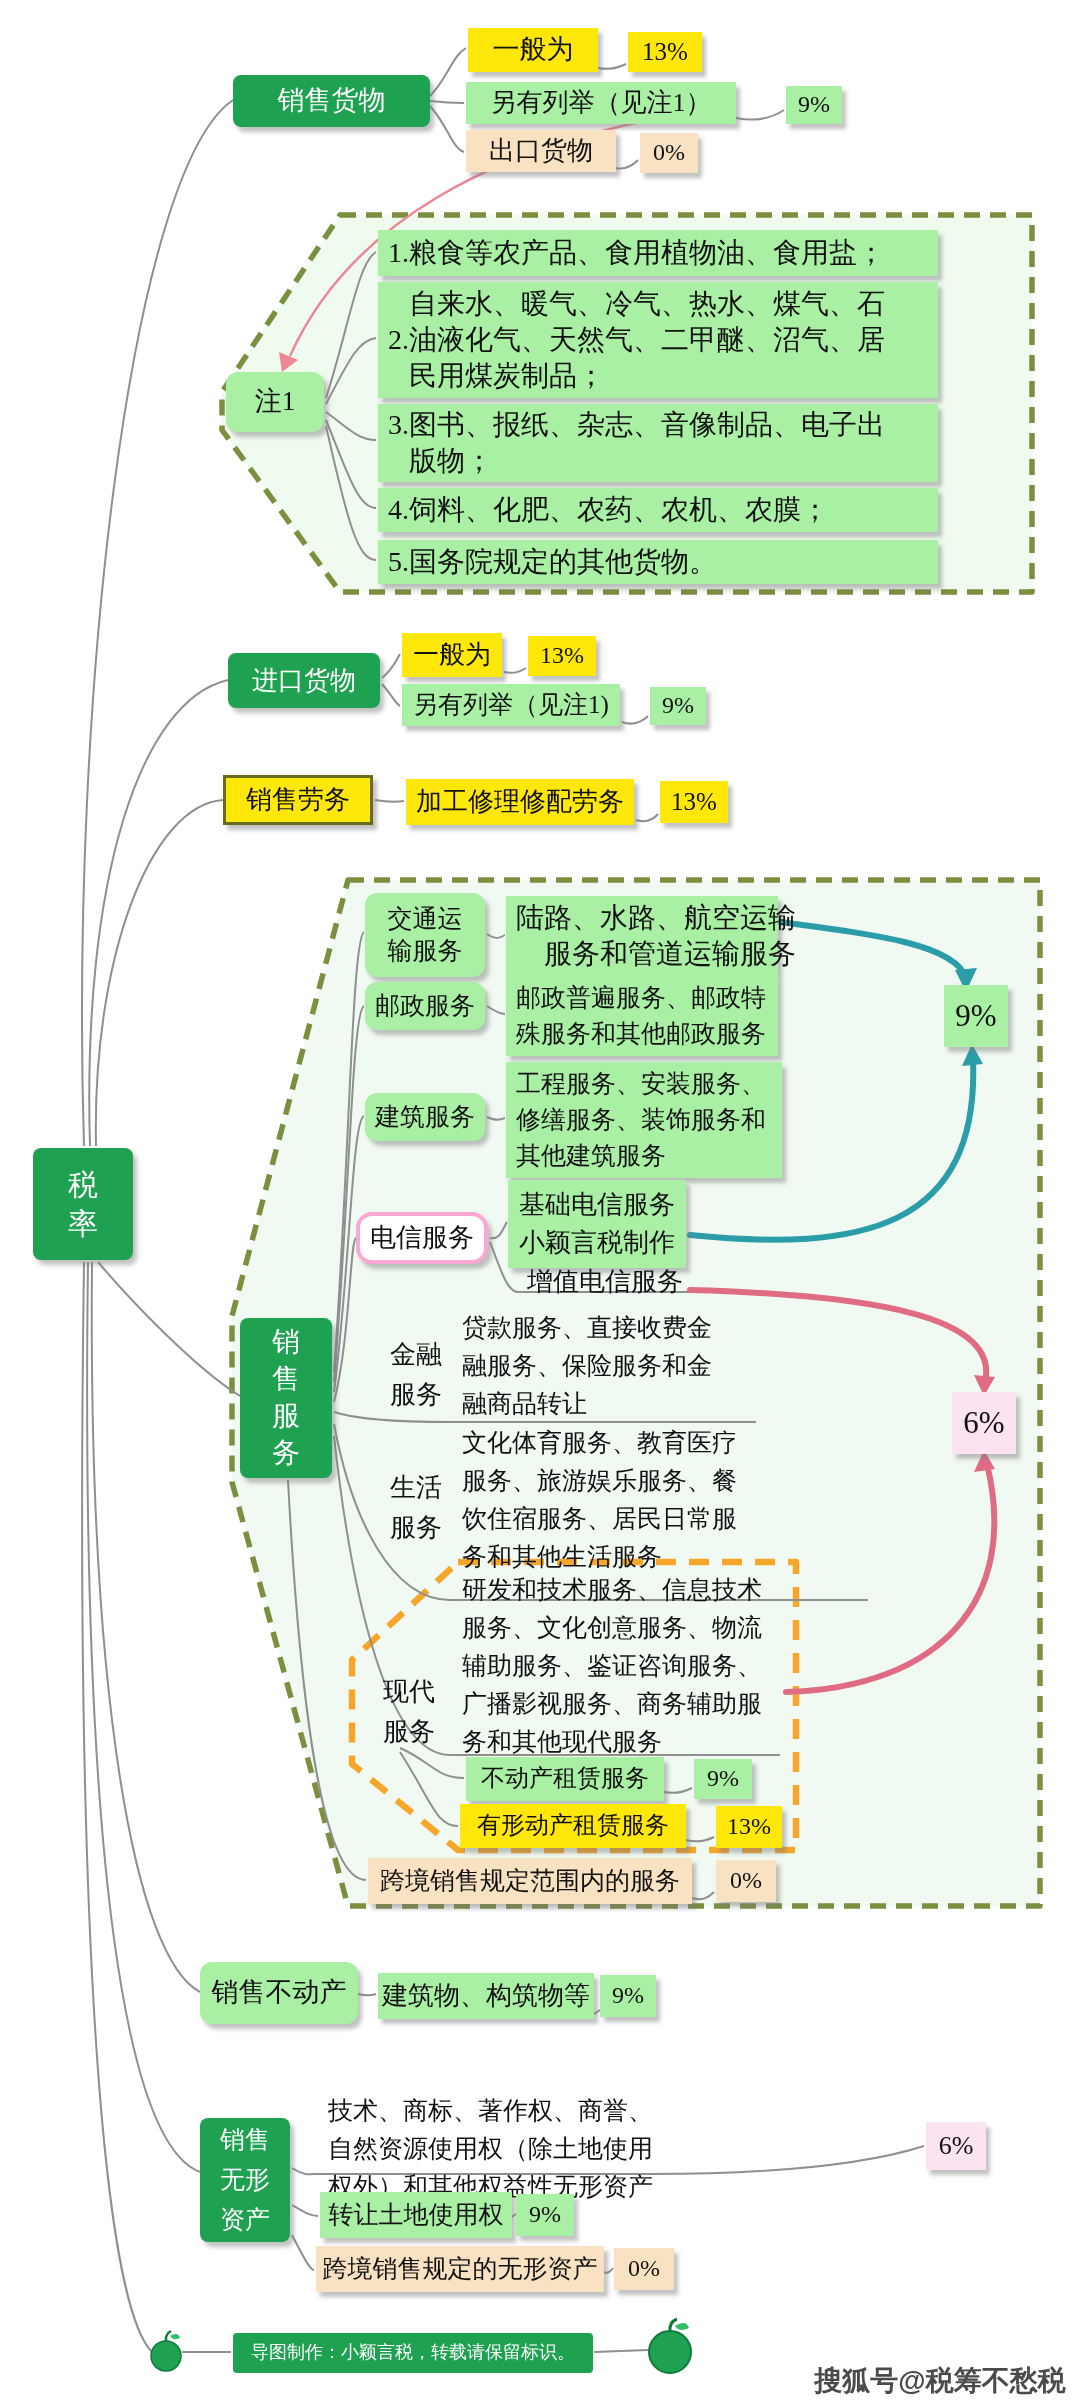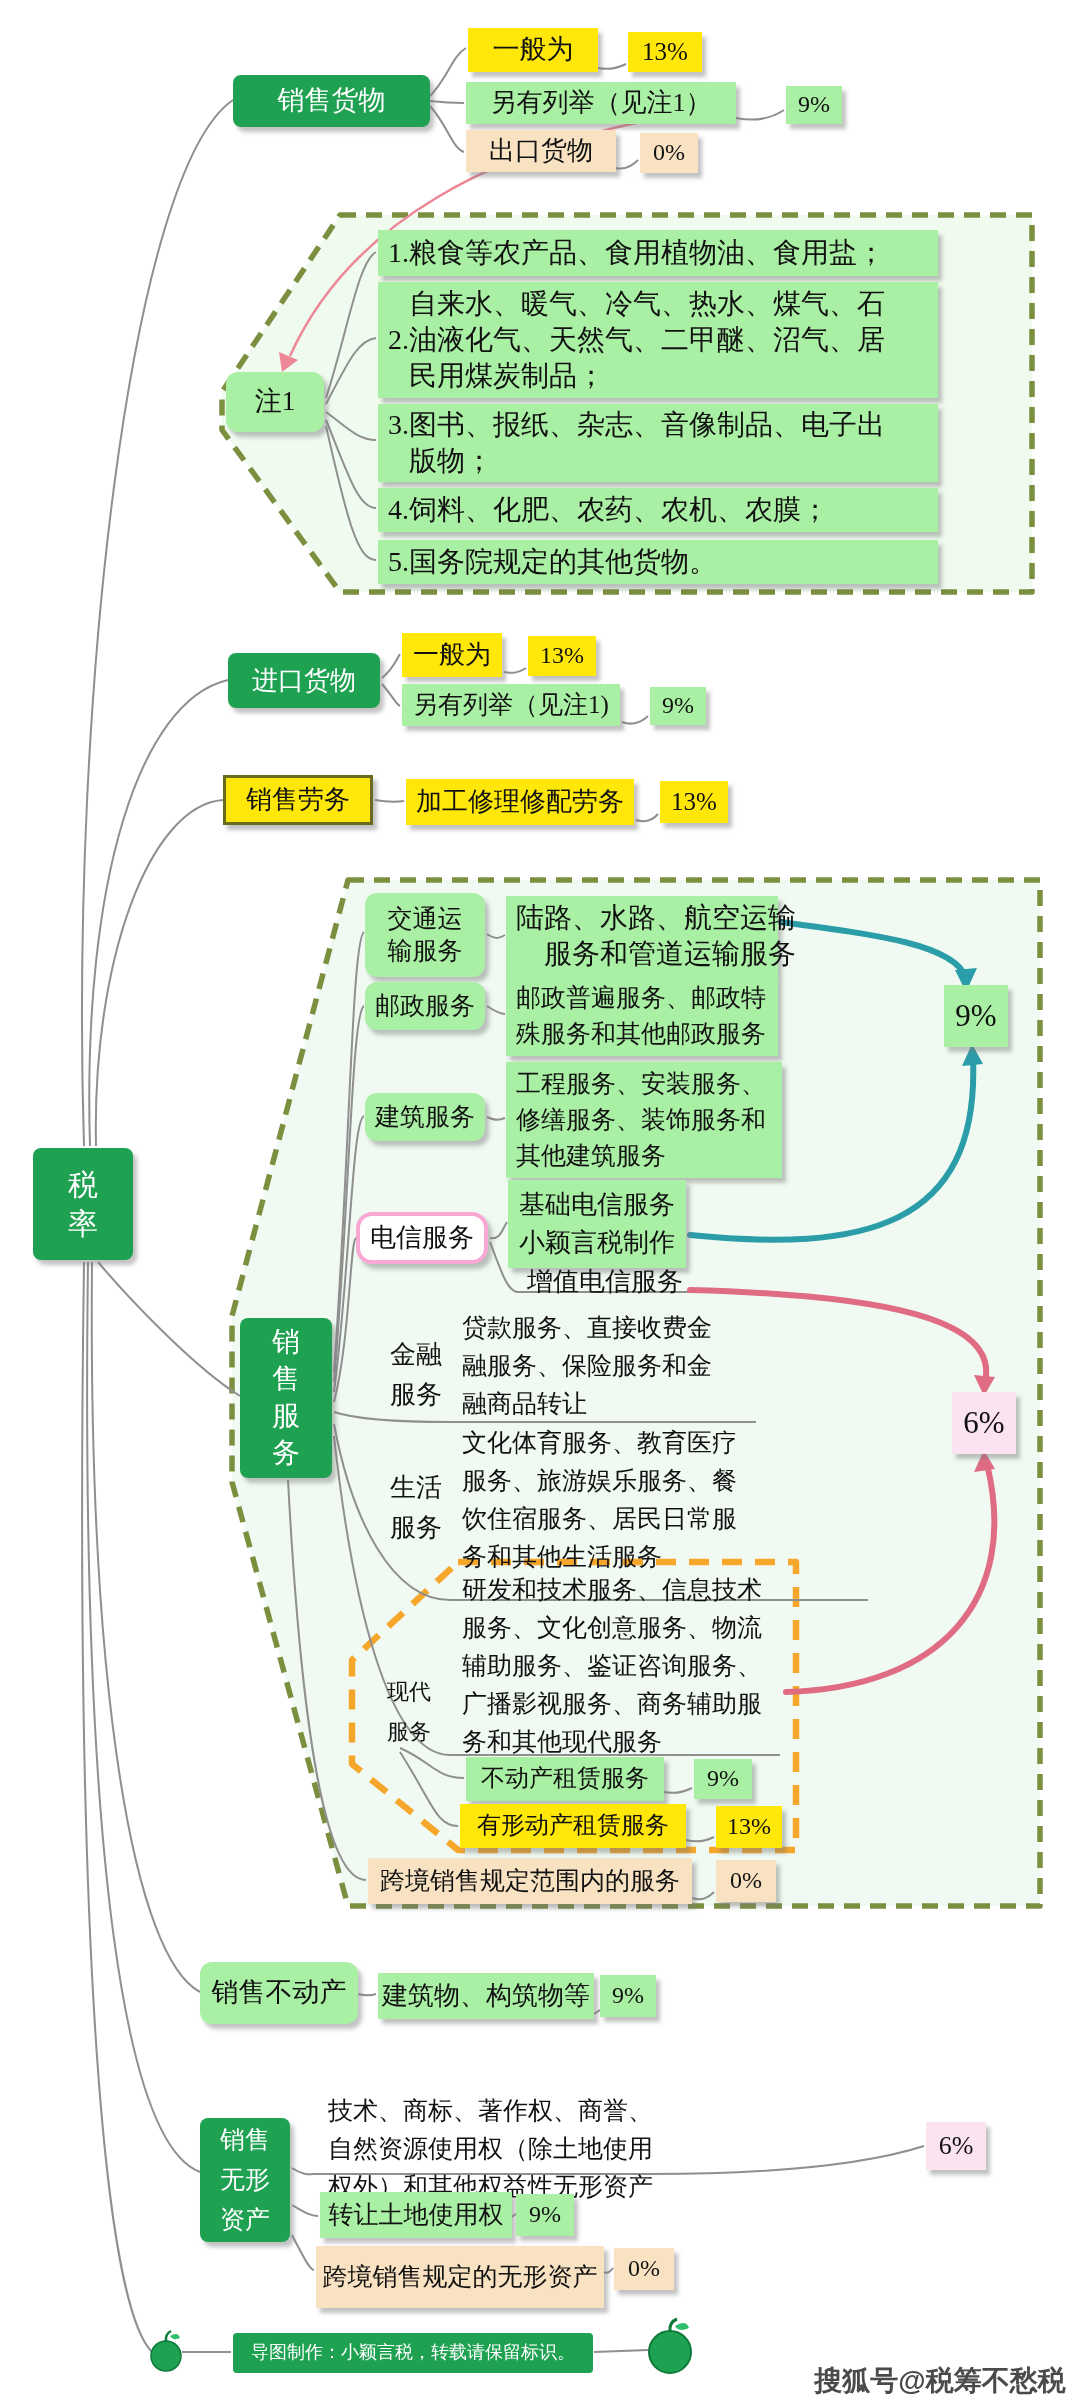--- a/index.html
+++ b/index.html
@@ -179,21 +179,21 @@
 服务</div>
   <div class="node plain left" style="left:452px;top:1308px;width:290px;height:116px;font-size:25px;line-height:38px;">贷款服务、直接收费金
 融服务、保险服务和金
 融商品转让</div>
   <div class="node plain" style="left:380px;top:1468px;width:72px;height:80px;font-size:26px;line-height:40px;">生活
 服务</div>
   <div class="node plain left" style="left:452px;top:1422px;width:310px;height:156px;font-size:25px;line-height:38px;">文化体育服务、教育医疗
 服务、旅游娱乐服务、餐
 饮住宿服务、居民日常服
 务和其他生活服务</div>
-  <div class="node plain" style="left:373px;top:1672px;width:72px;height:80px;font-size:22px;line-height:40px;text-align:center;">现代
+  <div class="node plain" style="left:373px;top:1672px;width:72px;height:80px;font-size:26px;line-height:40px;text-align:center;">现代
 服务</div>
   <div class="node plain left" style="left:452px;top:1568px;width:320px;height:195px;font-size:25px;line-height:38px;">研发和技术服务、信息技术
 服务、文化创意服务、物流
 辅助服务、鉴证咨询服务、
 广播影视服务、商务辅助服
 务和其他现代服务</div>
 
   <div class="node green-light shadow" style="left:466px;top:1757px;width:198px;height:44px;font-size:24px;">不动产租赁服务</div>
   <div class="node green-light shadow" style="left:694px;top:1759px;width:58px;height:40px;font-size:24px;">9%</div>
   <div class="node yellow shadow" style="left:460px;top:1804px;width:226px;height:44px;font-size:24px;">有形动产租赁服务</div>
@@ -210,19 +210,19 @@
 
   <div class="node plain left" style="left:318px;top:2090px;width:345px;height:118px;font-size:25px;line-height:38px;">技术、商标、著作权、商誉、
 自然资源使用权（除土地使用
 权外）和其他权益性无形资产</div>
   <div class="node green-dark shadow" style="left:200px;top:2118px;width:90px;height:124px;font-size:25px;line-height:40px;">销售
 无形
 资产</div>
   <div class="node pink shadow" style="left:926px;top:2122px;width:60px;height:48px;font-size:26px;">6%</div>
   <div class="node green-light shadow" style="left:320px;top:2192px;width:192px;height:46px;font-size:25px;">转让土地使用权</div>
   <div class="node green-light shadow" style="left:516px;top:2194px;width:58px;height:42px;font-size:24px;">9%</div>
-  <div class="node tan shadow" style="left:316px;top:2246px;width:288px;height:62px;font-size:25px;">跨境销售规定的无形资产</div>
+  <div class="node tan shadow" style="left:316px;top:2246px;width:288px;height:46px;font-size:25px;">跨境销售规定的无形资产</div>
   <div class="node tan shadow" style="left:614px;top:2248px;width:60px;height:42px;font-size:24px;">0%</div>
 
   <div class="node green-dark" style="left:233px;top:2333px;width:360px;height:40px;font-size:18px;border-radius:4px;">导图制作：小颖言税，转载请保留标识。</div>
   <div class="node plain watermark" style="left:808px;top:2362px;width:264px;height:38px;font-size:28px;">搜狐号@税筹不愁税</div>
 
 </div>
 
 </body></html>

